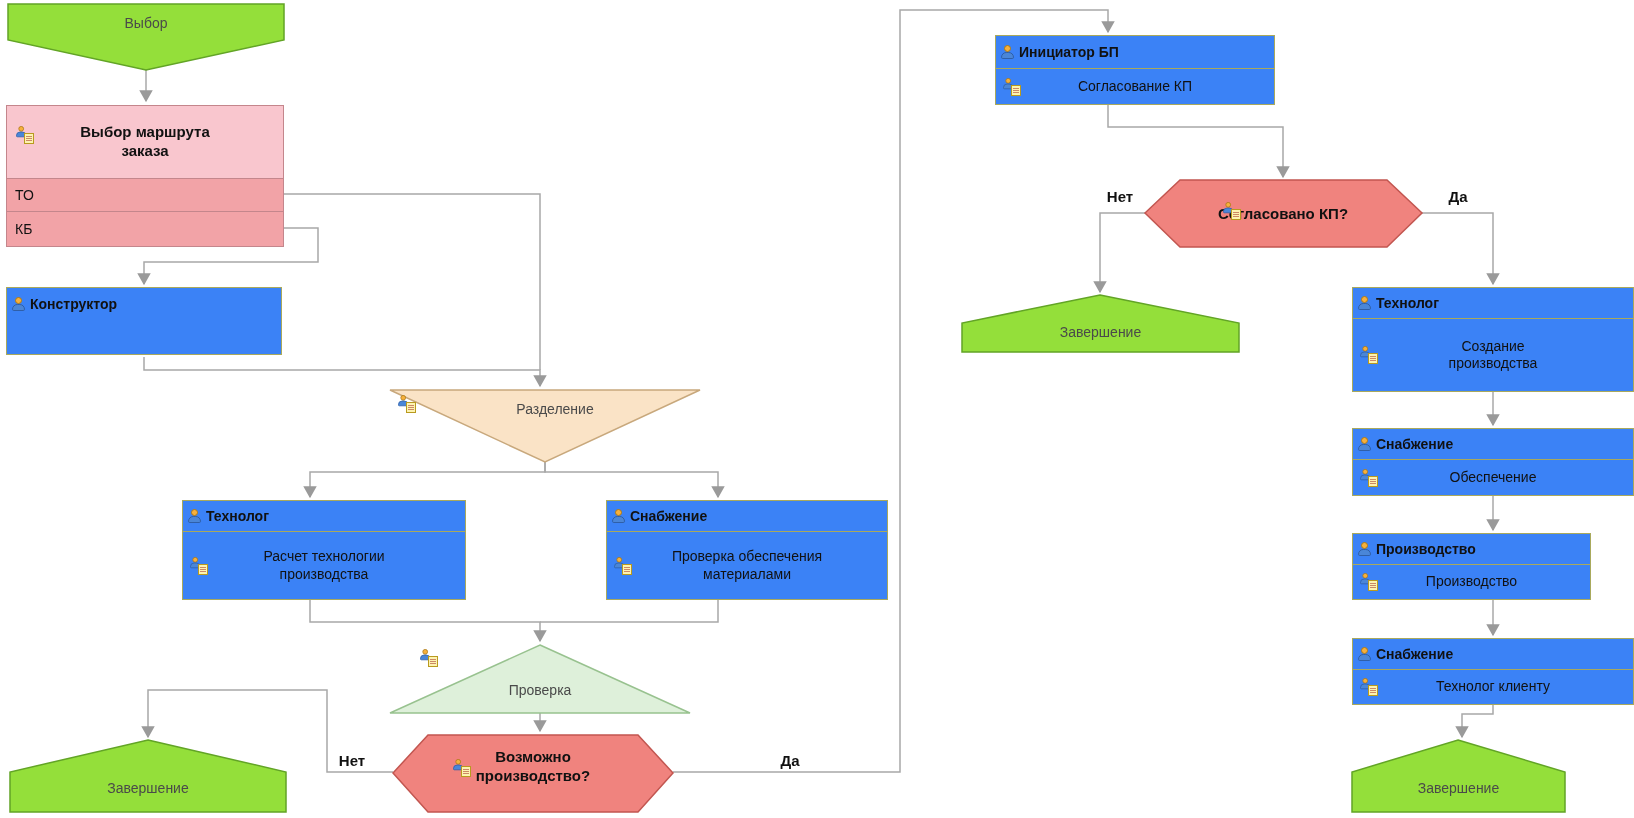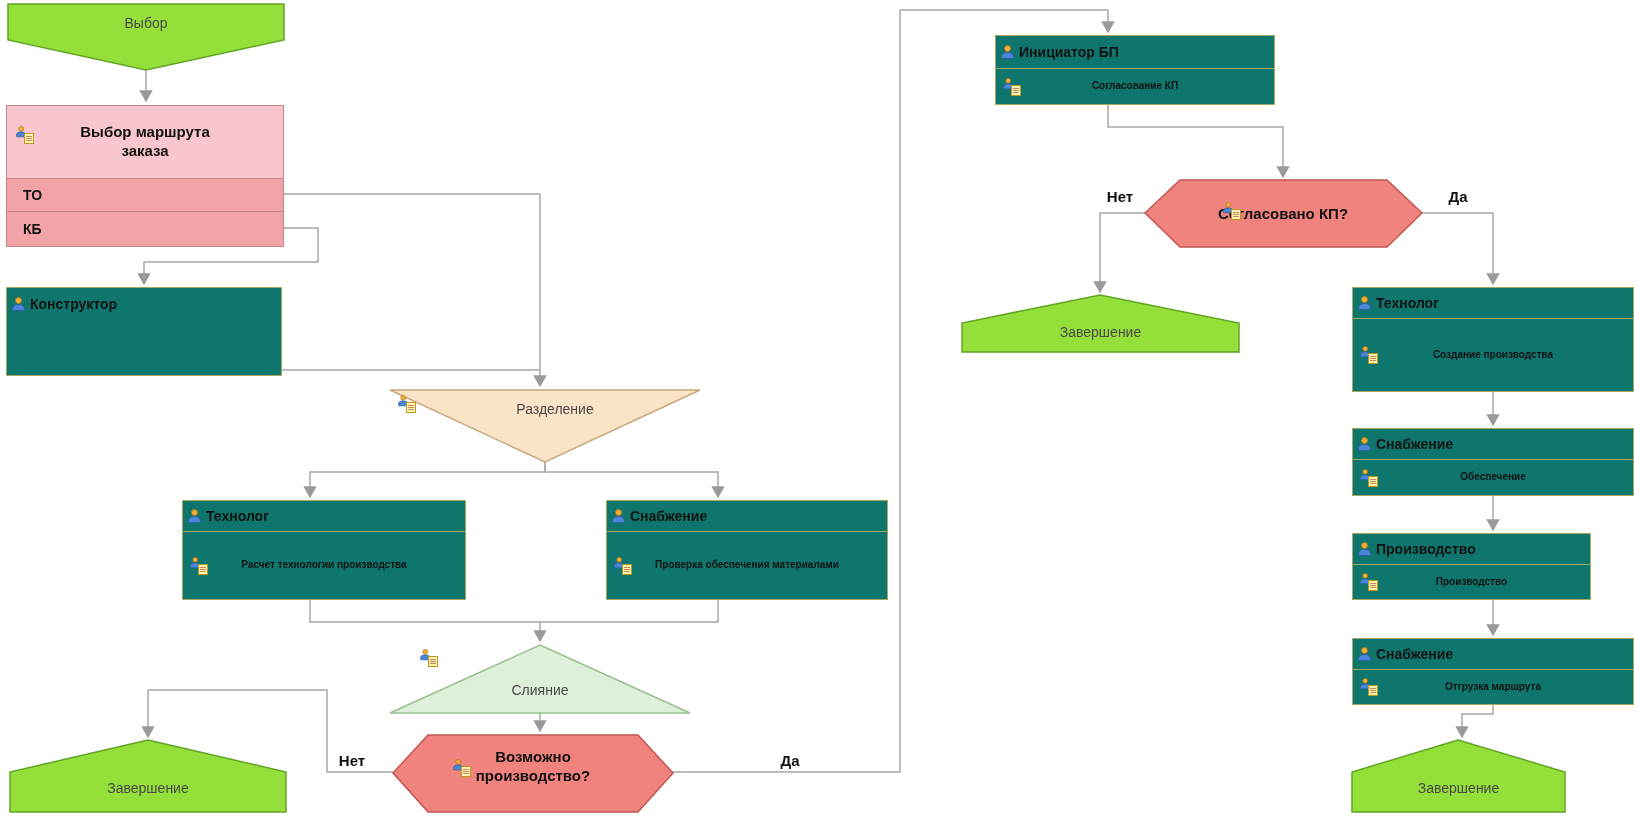--- a/index.html
+++ b/index.html
@@ -2,35 +2,35 @@
 <html><head>
 <meta charset="utf-8">
 <style>
   html,body{margin:0;padding:0;background:#fff}
   .canvas{position:relative;width:1634px;height:818px;background:#fff;overflow:hidden;
           font-family:"Liberation Sans","DejaVu Sans",sans-serif;color:#111}
   svg.layer{position:absolute;left:0;top:0}
   .conn{fill:none;stroke:#a8a8a8;stroke-width:1.5}
 
   
-  .box{position:absolute;box-sizing:border-box;background:#0f766e;border:1px solid #a9a95c;
+  .box{position:absolute;box-sizing:border-box;background:#3b82f6;border:1px solid #a9a95c;
        display:flex;flex-direction:column}
   .row{box-sizing:border-box;display:flex;align-items:center;position:relative}
   .row + .row{border-top:1px solid #a9a95c}
   .role{font-weight:bold;font-size:14px;color:#111;padding-left:5px;gap:5px}
-  .task{font-weight:bold;font-size:10px;color:#111;justify-content:center;flex:1}
+  .task{font-weight:normal;font-size:14px;color:#111;justify-content:center;text-align:center;flex:1}
   .task .a-icon{position:absolute;left:7px;top:50%;margin-top:-9px}
   .t{display:inline-block;line-height:1.25}
 
   
   .pink{background:#f9c6ce;border-color:#c4868c}
   .pink .row + .row{border-top-color:#c4868c}
   .phead{justify-content:center;text-align:center;font-weight:bold;font-size:15px;color:#111;position:relative}
   .phead .a-icon{position:absolute;left:9px;top:20px}
-  .prow{background:#f2a3a7;font-weight:bold;font-size:14px;color:#111;padding-left:16px}
+  .prow{background:#f2a3a7;font-weight:normal;font-size:14px;color:#111;padding-left:8px}
 
   
   .slabel{position:absolute;text-align:center;font-size:14px;color:#4a4a4a}
   .blabel{position:absolute;text-align:center;font-size:15px;font-weight:bold;color:#111;line-height:1.3}
   .sicon{position:absolute}
 
   
   .p-icon,.p-sm{position:relative;display:inline-block;width:13px;height:14px;flex:none}
   .p-icon::before,.p-sm::before{content:"";position:absolute;left:3px;top:0;width:7px;height:7px;border-radius:50%;
       background:#f7b03c;border:1px solid #ad7a14;box-sizing:border-box}
@@ -90,21 +90,21 @@
 
   
   <div class="slabel" style="left:8px;top:15px;width:276px">Выбор</div>
   <div class="slabel" style="left:10px;top:780px;width:276px">Завершение</div>
   <div class="slabel" style="left:962px;top:324px;width:277px">Завершение</div>
   <div class="slabel" style="left:1352px;top:780px;width:213px">Завершение</div>
 
   <div class="slabel" style="left:445px;top:401px;width:220px">Разделение</div>
   <span class="a-icon sicon" style="left:398px;top:395px"><span class="p-sm ap"></span><span class="ad"></span></span>
 
-  <div class="slabel" style="left:440px;top:682px;width:200px">Слияние</div>
+  <div class="slabel" style="left:440px;top:682px;width:200px">Проверка</div>
   <span class="a-icon sicon" style="left:398px;top:649px"><span class="p-sm ap"></span><span class="ad"></span></span>
 
   
   <div class="blabel" style="left:433px;top:748px;width:200px">
     <span class="t" style="max-width:140px">Возможно производство?</span>
   </div>
   <span class="a-icon sicon" style="left:408px;top:759px"><span class="p-sm ap"></span><span class="ad"></span></span>
   <div class="blabel" style="left:330px;top:751px;width:44px">Нет</div>
   <div class="blabel" style="left:768px;top:751px;width:44px">Да</div>
 
@@ -121,21 +121,21 @@
           <span class="p-sm ap"></span>
           <span class="ad"></span>
         </span>
       <span class="t" style="max-width:170px">Выбор маршрута заказа</span>
     </div>
     <div class="row prow" style="height:33px">ТО</div>
     <div class="row prow" style="flex:1">КБ</div>
   </div>
 
   
-  <div class="box" style="left:6px;top:287px;width:276px;height:89px">
+  <div class="box" style="left:6px;top:287px;width:276px;height:68px">
     <div class="row role" style="height:32px">
       <span class="p-icon"></span>
       <span>Конструктор</span>
     </div>
   </div>
 
   
   <div class="box" style="left:182px;top:500px;width:284px;height:100px">
     <div class="row role" style="height:30px">
       <span class="p-icon"></span>
@@ -229,17 +229,17 @@
   <div class="box" style="left:1352px;top:638px;width:282px;height:67px">
     <div class="row role" style="height:30px">
       <span class="p-icon"></span>
       <span>Снабжение</span>
     </div>
     <div class="row task" style="flex:1">
       <span class="a-icon">
           <span class="p-sm ap"></span>
           <span class="ad"></span>
         </span>
-      <span class="t">Отгрузка маршрута</span>
+      <span class="t">Технолог клиенту</span>
     </div>
   </div>
 
 </div>
 
 </body></html>

